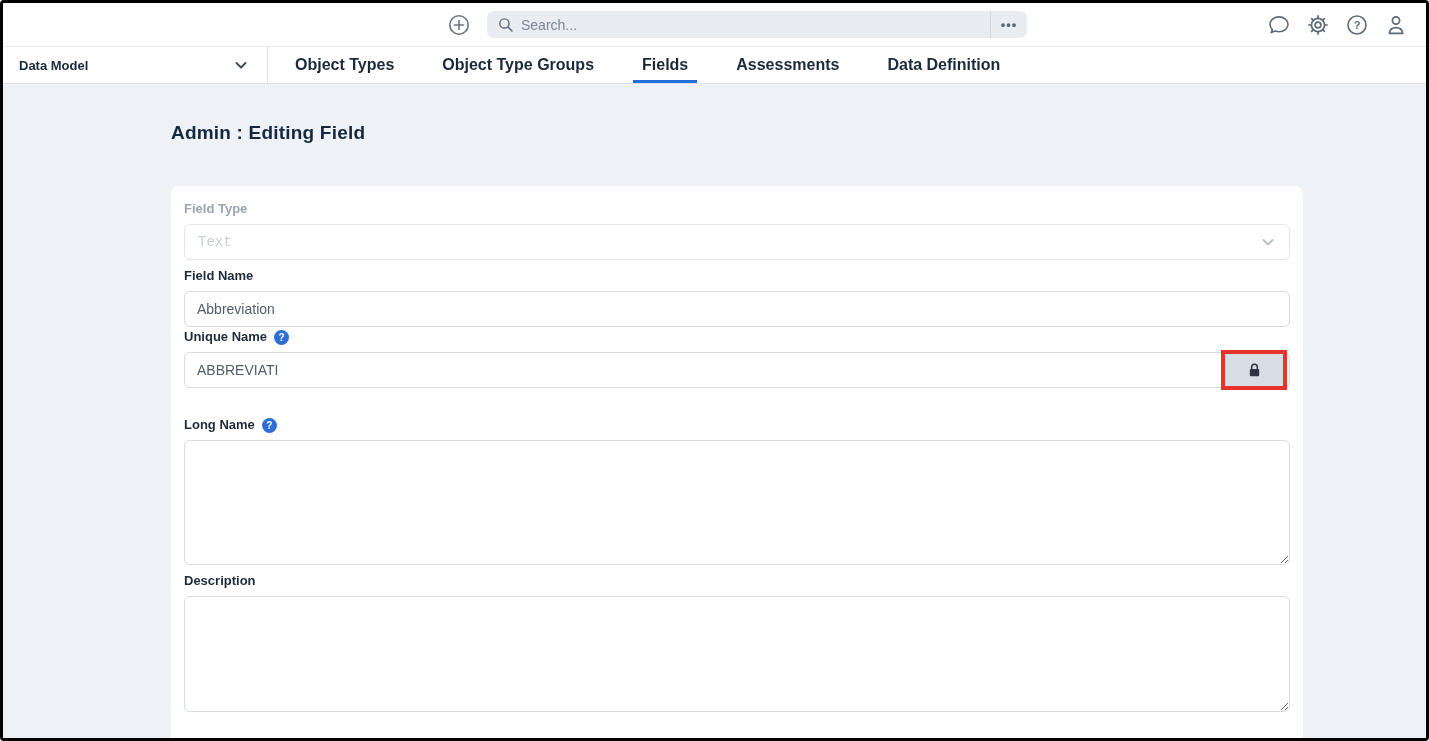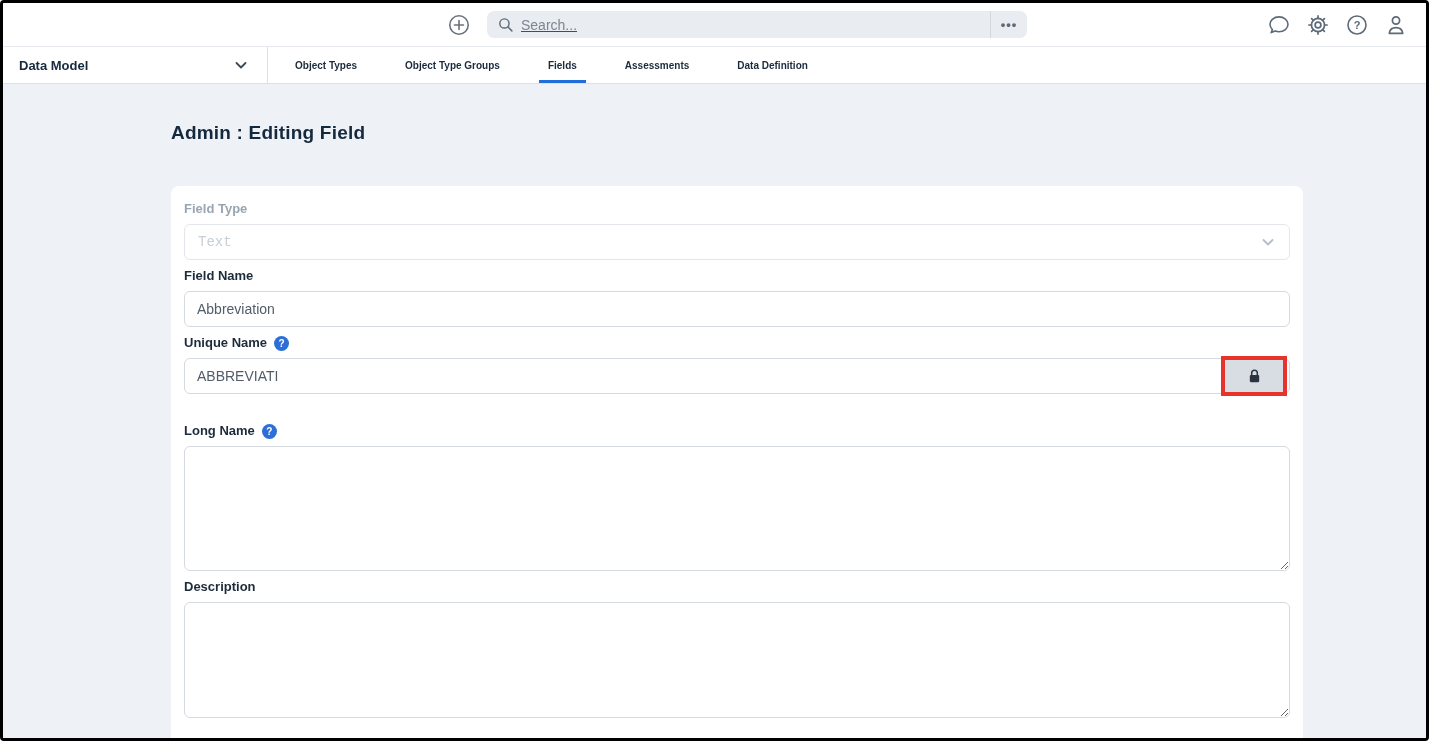--- a/index.html
+++ b/index.html
@@ -39,21 +39,20 @@
     display: flex; align-items: center;
     padding-left: 10px;
   }
   .search-pill svg { flex: 0 0 auto; }
   .search-input {
     flex: 1 1 auto; height: 25px;
     background: transparent; border: none; outline: none;
     font-family: "Liberation Sans", sans-serif;
     font-size: 14px; color: #424e5a;
     padding-left: 7px;
-    text-decoration: underline;
   }
   .search-input::placeholder { color: #7b8692; opacity: 1; }
   .search-divider { width: 1px; height: 27px; background: #d3d8de; }
   .ellipsis-btn {
     width: 36px; height: 27px;
     color: #5d6a77; font-size: 13px; letter-spacing: 1px; font-weight: bold;
     border-top-right-radius: 7px; border-bottom-right-radius: 7px;
   }
   .topbar-right {
     position: absolute; right: 18px; top: 0; height: 43px;
@@ -76,21 +75,21 @@
   }
   .nav-dropdown-label {
     font-size: 13px; font-weight: bold; color: #16293d;
   }
   .tabs {
     display: flex; align-items: stretch; margin-left: 18px;
   }
   .tab {
     display: flex; align-items: center;
     padding: 0 9px; margin-right: 30px;
-    font-size: 10px; font-weight: bold; color: #1b2a3b;
+    font-size: 16px; font-weight: bold; color: #1b2a3b;
     cursor: pointer; border-bottom: 3px solid transparent;
     padding-top: 3px;
   }
   .tab.active { border-bottom-color: #1f6ed9; }
 
   
   .main {
     flex: 1 1 auto; background: #eef1f6; overflow: hidden;
   }
   .page-title {
@@ -124,21 +123,21 @@
     height: 36px; width: 100%;
     border: 1px solid #e3e6eb; border-radius: 6px;
     display: flex; align-items: center; justify-content: space-between;
     padding: 0 13px; margin-bottom: 7px;
     background: #ffffff;
   }
   .select-value { font-size: 14px; color: #c9ced6; font-family: Liberation Mono, monospace; }
   .t-input {
     height: 36px; width: 100%;
     border: 1px solid #d5dae0; border-radius: 6px;
-    padding: 0 12px; margin-bottom: 7px;
+    padding: 0 12px; margin-bottom: 1px;
     font-family: "Liberation Sans", sans-serif;
     font-size: 14px; color: #515d69;
     background: #ffffff; outline: none;
   }
   .locked-row { position: relative; margin-bottom: 28px; }
   .locked-row .t-input { margin-bottom: 0; }
   .lock-highlight {
     position: absolute; top: -2px; right: 3px;
     width: 66px; height: 40px;
     border: 4px solid #e8322c;

